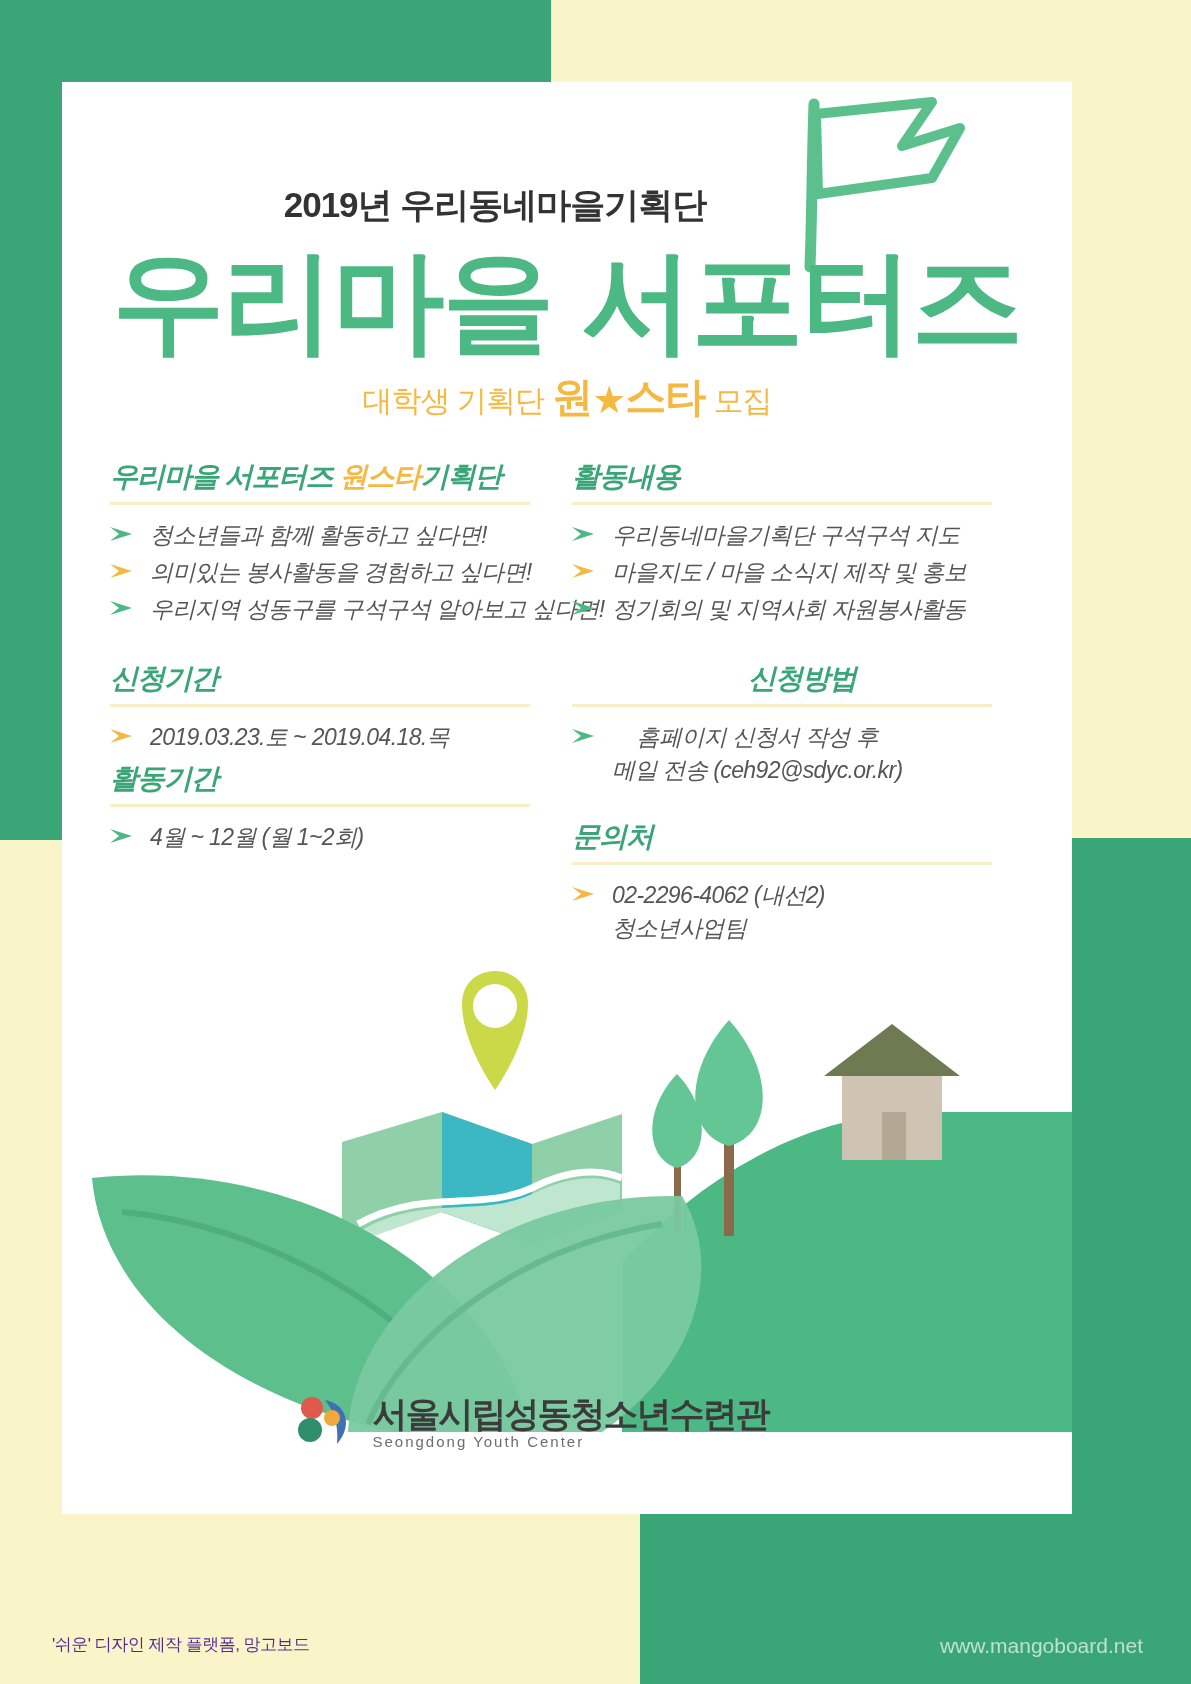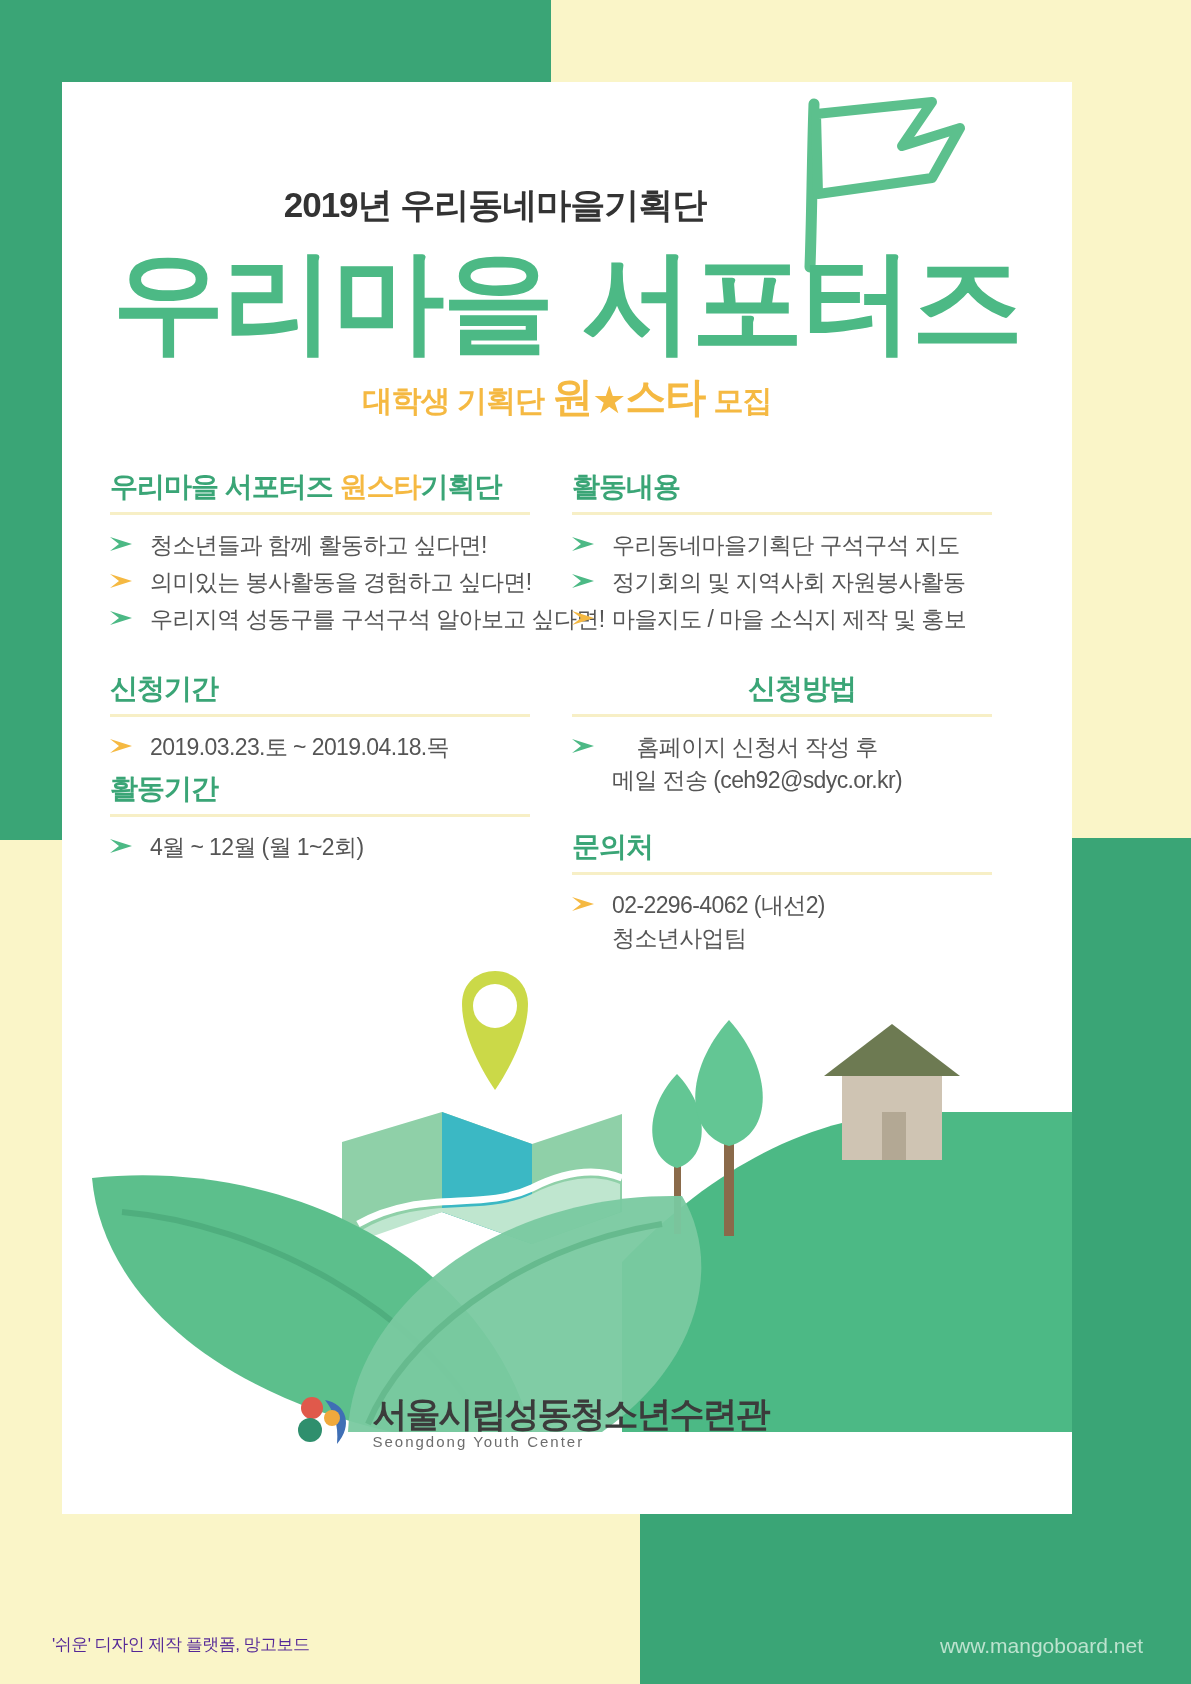--- a/index.html
+++ b/index.html
@@ -31,26 +31,26 @@
   .flag{position:absolute;left:720px;top:10px;}
   .bigtitle{
     position:absolute;top:150px;left:0;width:1010px;text-align:center;
     font-size:112px;font-weight:bold;color:#4cb985;letter-spacing:-2px;
     line-height:1.25;white-space:nowrap;
   }
   .subtitle{
     position:absolute;top:288px;left:0;width:1010px;text-align:center;
     font-size:33px;font-weight:bold;color:#f5b942;letter-spacing:-1px;
   }
-  .subtitle .plain{color:#f5b942;font-weight:bold;font-size:30px;}
+  .subtitle .plain{color:#f5b942;font-weight:normal;font-size:30px;}
   .subtitle .strong{color:#f5b942;font-weight:bold;font-size:41px;}
   .subtitle .star{color:#f5b942;font-size:38px;vertical-align:-2px;}
 
   
-  .cols{position:absolute;top:386px;left:0;width:930px;height:560px;}
+  .cols{position:absolute;top:376px;left:0;width:930px;height:560px;font-style:italic;}
   .col{position:absolute;top:0;width:460px;}
   .col.left{left:48px;}
   .col.right{left:510px;}
 
   .sec{margin-bottom:6px;}
   .sec-head{
     font-size:28px;font-weight:bold;color:#3aa576;letter-spacing:-1px;
     padding-bottom:6px;white-space:nowrap;
   }
   .sec-head .hl{color:#f5b942;}
@@ -164,29 +164,29 @@
           <div class="sec-head"><span>활동내용</span><span class="hl"></span><span></span></div>
           <div class="rule"></div>
           <div class="bullet">
             <svg class="arrow" width="24" height="16" viewBox="0 0 24 16">
               <path d="M0 1 L22 8 L0 15 L9 8 Z" fill="#4cb985"></path>
             </svg>
             <span class="btext"><span>우리동네마을기획단 구석구석 지도</span></span>
           </div>
           <div class="bullet">
             <svg class="arrow" width="24" height="16" viewBox="0 0 24 16">
+              <path d="M0 1 L22 8 L0 15 L9 8 Z" fill="#f5b942"></path>
+            </svg>
+            <span class="btext"><span>마을지도 / 마을 소식지 제작 및 홍보</span></span>
+          </div>
+          <div class="bullet">
+            <svg class="arrow" width="24" height="16" viewBox="0 0 24 16">
               <path d="M0 1 L22 8 L0 15 L9 8 Z" fill="#4cb985"></path>
             </svg>
             <span class="btext"><span>정기회의 및 지역사회 자원봉사활동</span></span>
-          </div>
-          <div class="bullet">
-            <svg class="arrow" width="24" height="16" viewBox="0 0 24 16">
-              <path d="M0 1 L22 8 L0 15 L9 8 Z" fill="#f5b942"></path>
-            </svg>
-            <span class="btext"><span>마을지도 / 마을 소식지 제작 및 홍보</span></span>
           </div>
         </div>
         <div class="sec" style="margin-bottom: 30px; text-align: center;">
           <div class="sec-head"><span>신청방법</span><span class="hl"></span><span></span></div>
           <div class="rule"></div>
           <div class="bullet">
             <svg class="arrow" width="24" height="16" viewBox="0 0 24 16">
               <path d="M0 1 L22 8 L0 15 L9 8 Z" fill="#4cb985"></path>
             </svg>
             <span class="btext"><span>홈페이지 신청서 작성 후</span><span class="l2">메일 전송 (ceh92@sdyc.or.kr)</span></span>

